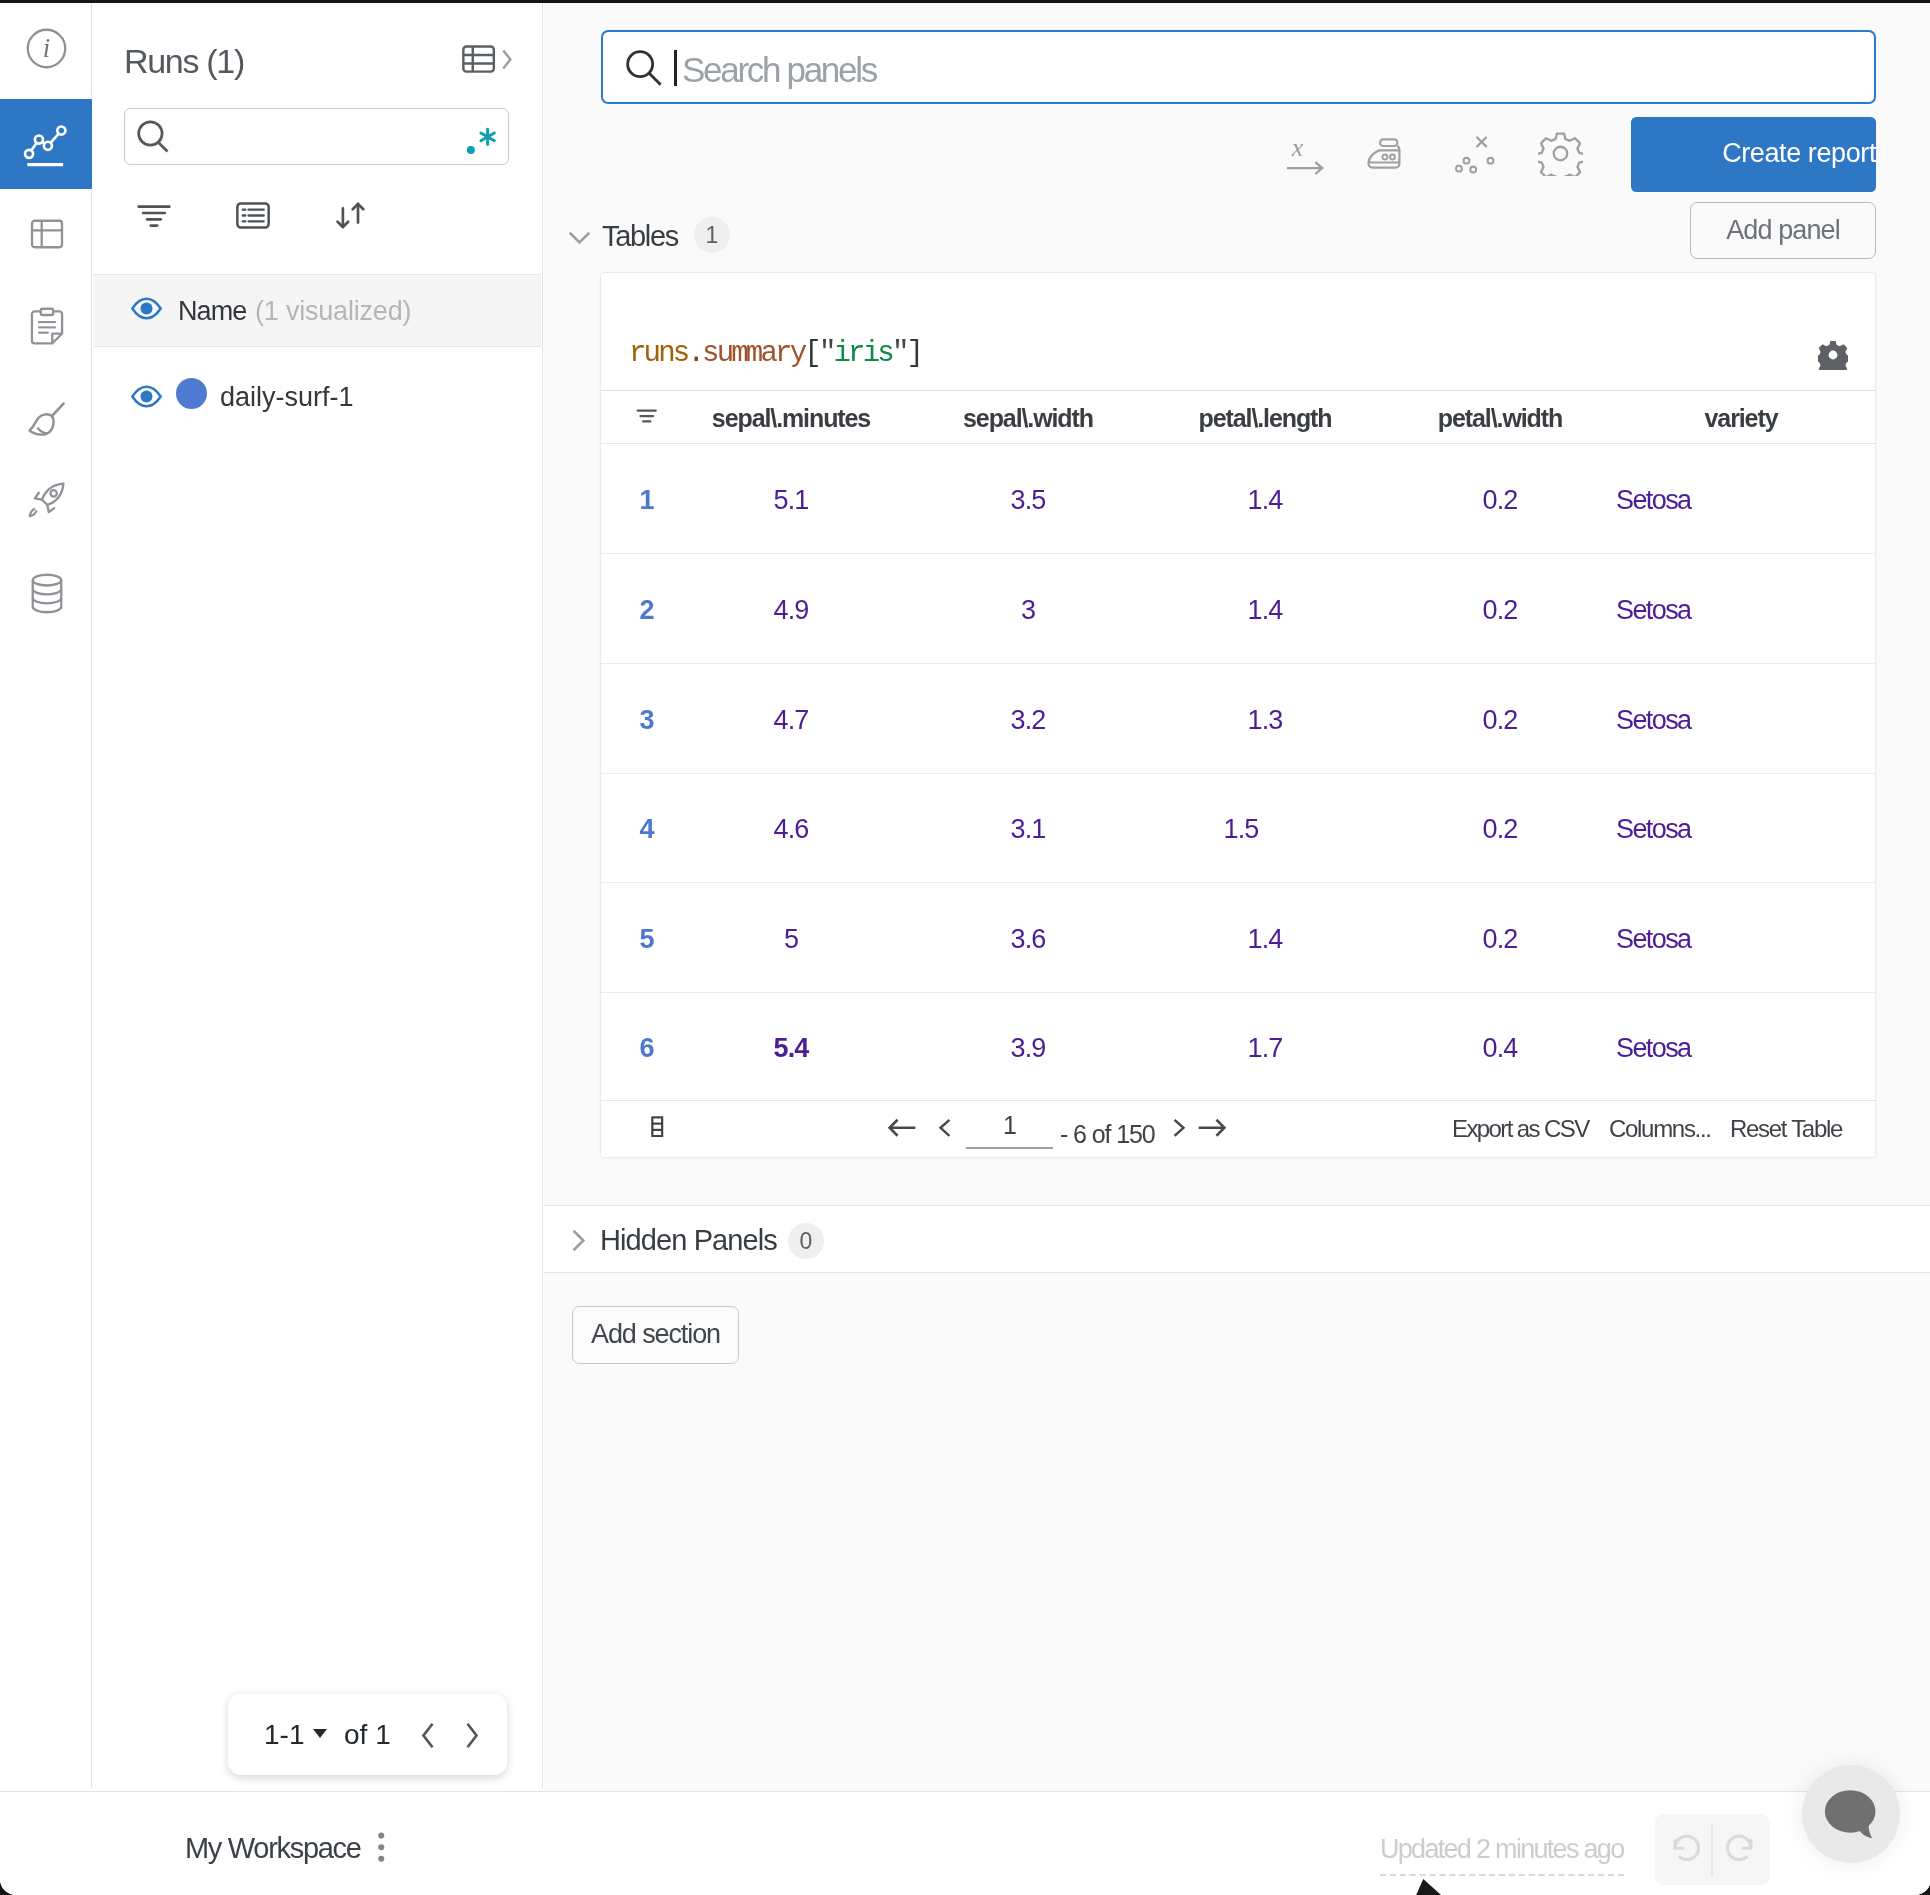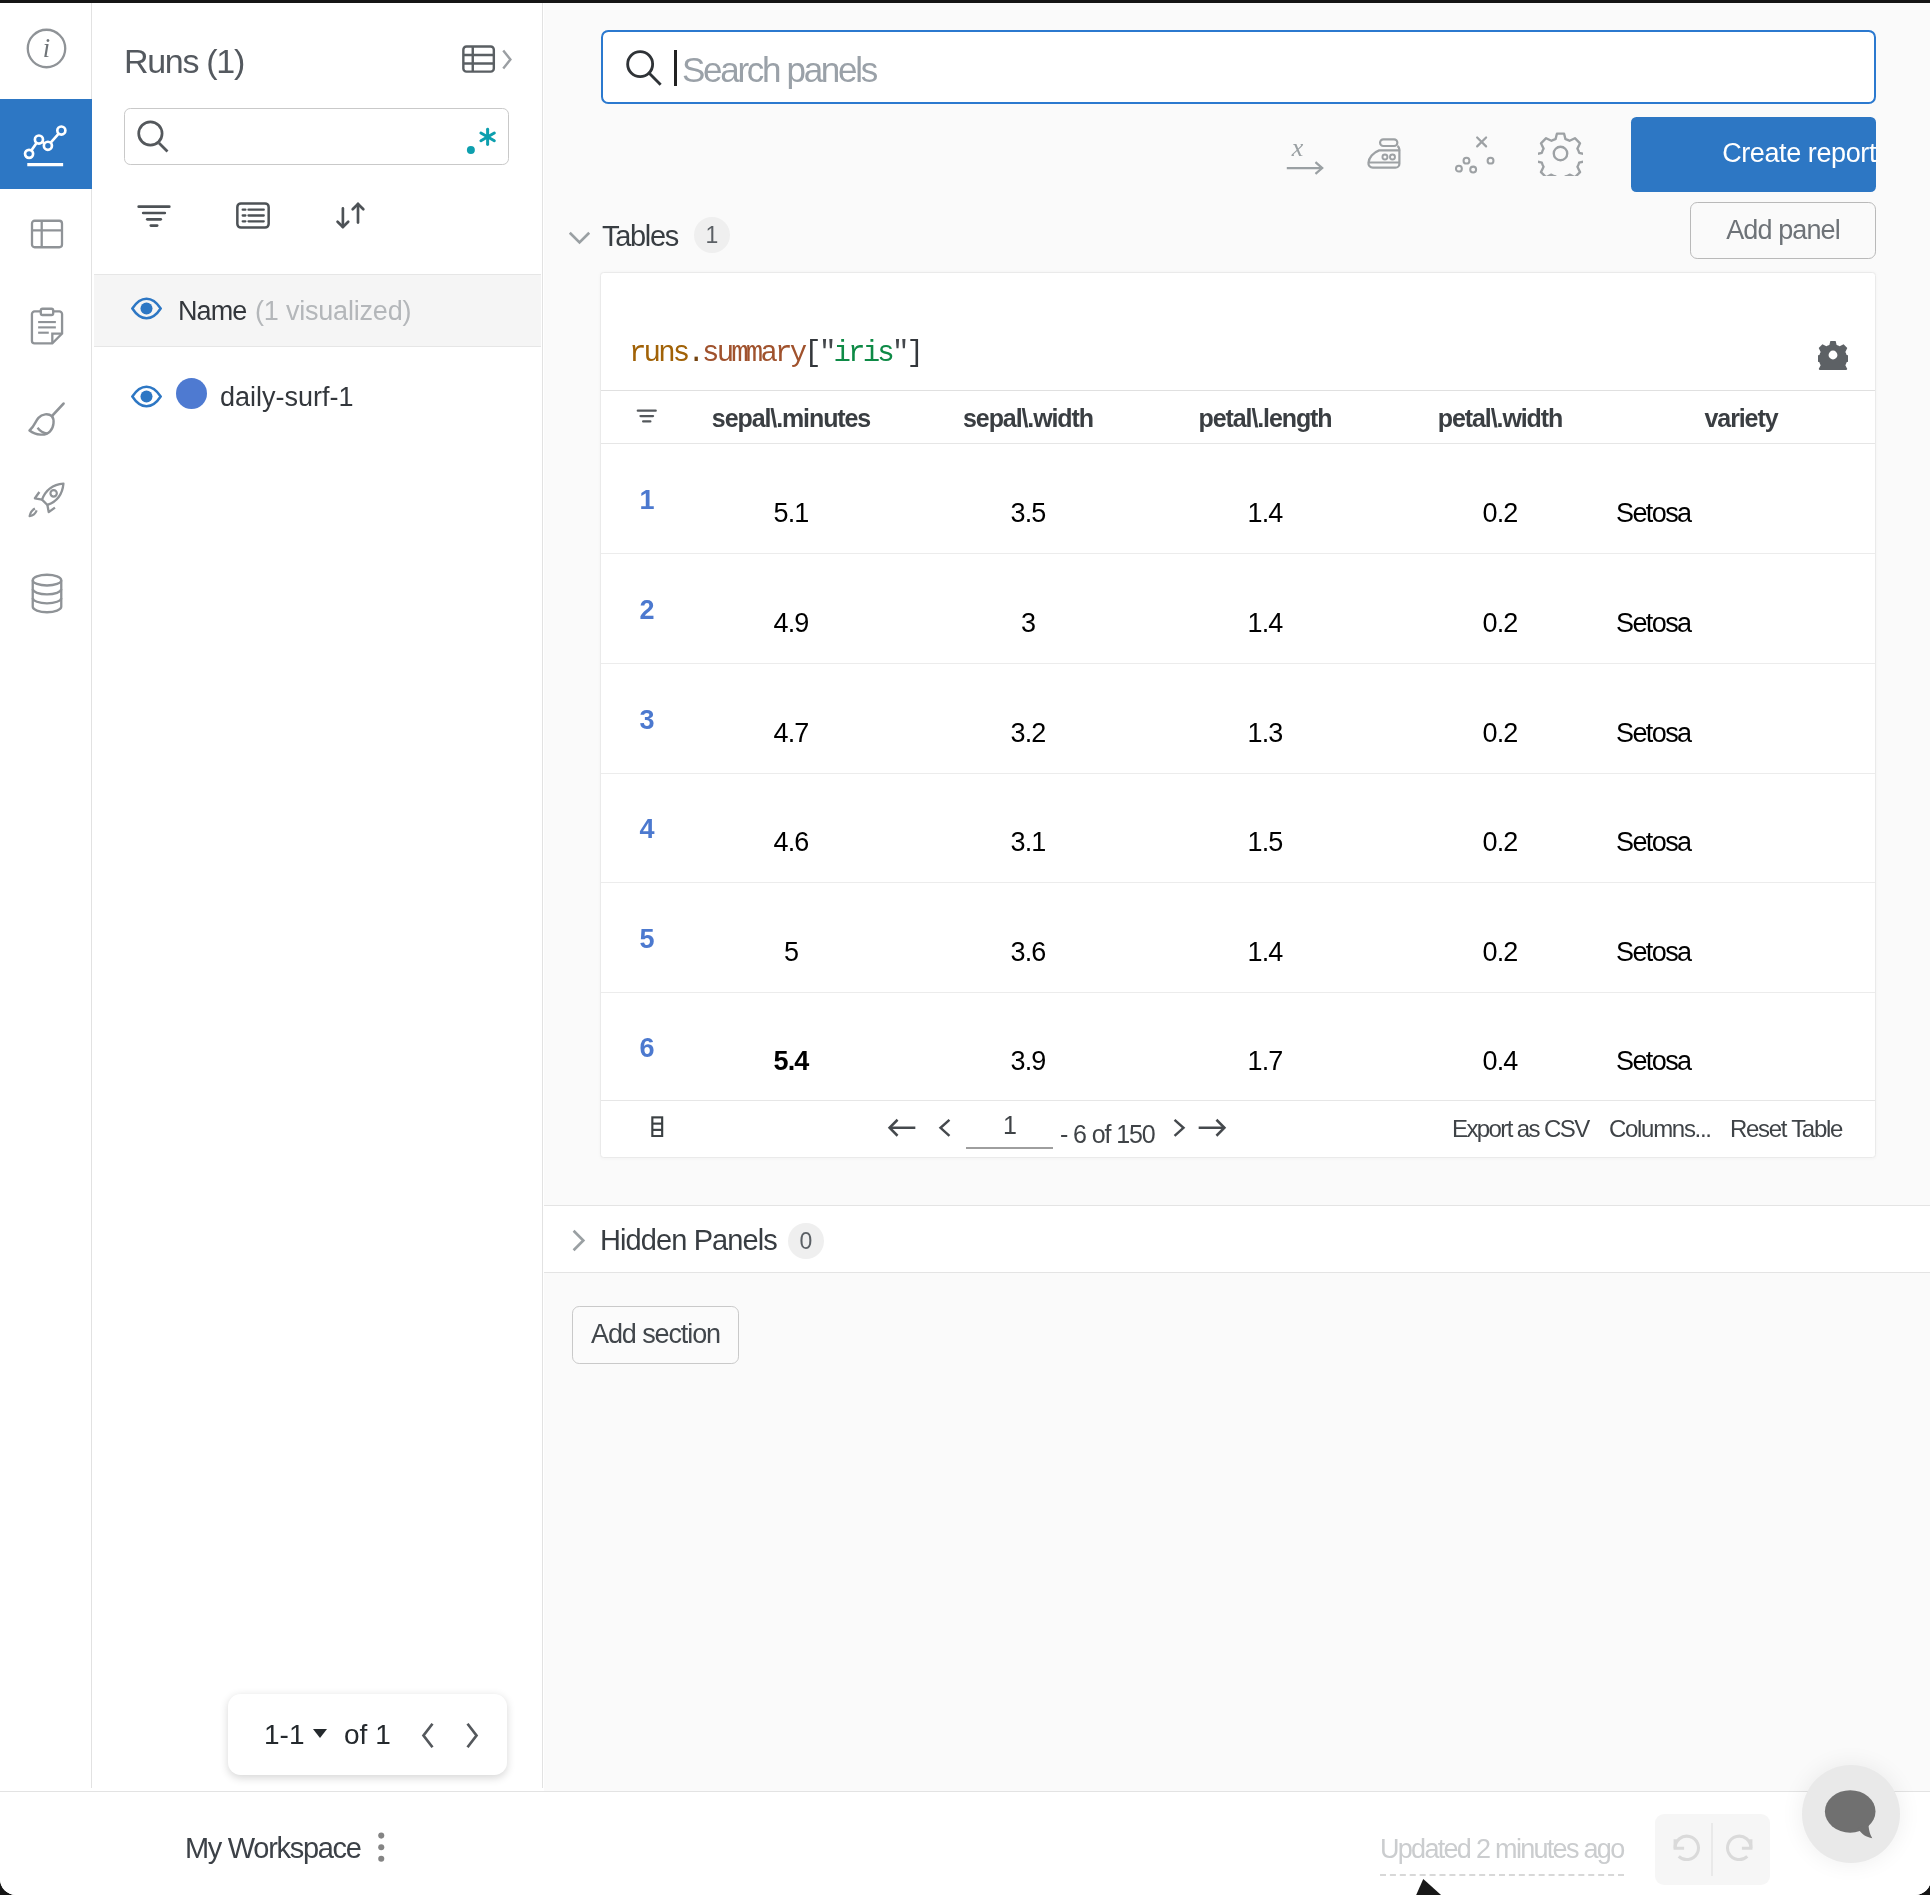--- a/index.html
+++ b/index.html
@@ -41,21 +41,21 @@
   .badge { position:absolute; width:36px; height:36px; border-radius:50%; background:#efefef; color:#5b6065;
            font-size:23px; text-align:center; line-height:36px; }
 
   
   .card { position:absolute; left:56px; top:269px; width:1276px; height:886px; background:#fff; border:1.8px solid #eaeaea; border-radius:3.6px; box-shadow:0 0.9px 3.6px rgba(0,0,0,0.03); }
   .code { position:absolute; left:28px; top:64px; font-family:"Liberation Mono", monospace; font-size:29px; letter-spacing:-2.8px; }
   .code .r { color:#a16207;text-align:right; } .code .d { color:#74430f; } .code .s { color:#a0522d; }
   .code .b { color:#33373b; } .code .q { color:#44484c; } .code .g { color:#0e8a46; }
   .hdrRow { position:absolute; left:0; top:117px; width:100%; height:54px; border-top:1.8px solid #e0e0e0; border-bottom:1.8px solid #e6e6e6; }
   .hdr { position:absolute; top:13.4px; font-size:25px; letter-spacing:-1.1px; font-weight:bold; color:#3a3e42; transform:translateX(-50%); }
-  .cell { position:absolute; font-size:27px; letter-spacing:-0.9px; color:#000000; transform:translateX(-50%);margin-top:13px; }
+  .cell { position:absolute; font-size:27px; letter-spacing:-0.9px; color:#4c1d95; transform:translateX(-50%); }
   .idx { position:absolute; font-size:27px; font-weight:bold; color:#4c79cf; transform:translateX(-50%); }
   .rowline { position:absolute; left:0; width:100%; height:0; border-top:1.8px solid #ececec; }
   .cardFooter { position:absolute; left:0; top:827px; width:100%; height:57px; border-top:1.8px solid #e6e6e6; font-size:25px; letter-spacing:-1.1px; color:#3f4347; }
 
   
   .hiddenBand { position:absolute; left:0; top:1202px; width:1387px; height:68px; background:#fff; border-top:1.8px solid #e4e4e4; border-bottom:1.8px solid #e4e4e4; }
   .hiddenBand .t { position:absolute; left:56px; top:18px; font-size:29px; letter-spacing:-0.9px; color:#383d42; }
   .addSection { position:absolute; left:28px; top:1303px; width:167px; height:58px; border:1.8px solid #c9c9c9; border-radius:7.2px;
                 background:#fbfbfb; color:#42474c; font-size:27px; letter-spacing:-1.1px; text-align:center; line-height:55px; }
 
@@ -296,21 +296,21 @@
       <div class="idx" style="left:46px; top:432px;">3</div>
       <div class="cell" style="left:190px; top:432px;">4.7</div>
       <div class="cell" style="left:427px; top:432px;">3.2</div>
       <div class="cell" style="left:664px; top:432px;">1.3</div>
       <div class="cell" style="left:899px; top:432px;">0.2</div>
       <div class="cell" style="left:1015px; top:432px; transform:none; letter-spacing:-1.6px;">Setosa</div>
       <div class="rowline" style="top:500px;"></div>
       <div class="idx" style="left:46px; top:541px;">4</div>
       <div class="cell" style="left:190px; top:541px;">4.6</div>
       <div class="cell" style="left:427px; top:541px;">3.1</div>
-      <div class="cell" style="left:664px; top:541px;">1.5</div>
+      <div class="cell" style="left:640px; top:541px;">1.5</div>
       <div class="cell" style="left:899px; top:541px;">0.2</div>
       <div class="cell" style="left:1015px; top:541px; transform:none; letter-spacing:-1.6px;">Setosa</div>
       <div class="rowline" style="top:609px;"></div>
       <div class="idx" style="left:46px; top:651px;">5</div>
       <div class="cell" style="left:190px; top:651px;">5</div>
       <div class="cell" style="left:427px; top:651px;">3.6</div>
       <div class="cell" style="left:664px; top:651px;">1.4</div>
       <div class="cell" style="left:899px; top:651px;">0.2</div>
       <div class="cell" style="left:1015px; top:651px; transform:none; letter-spacing:-1.6px;">Setosa</div>
       <div class="rowline" style="top:719px;"></div>

